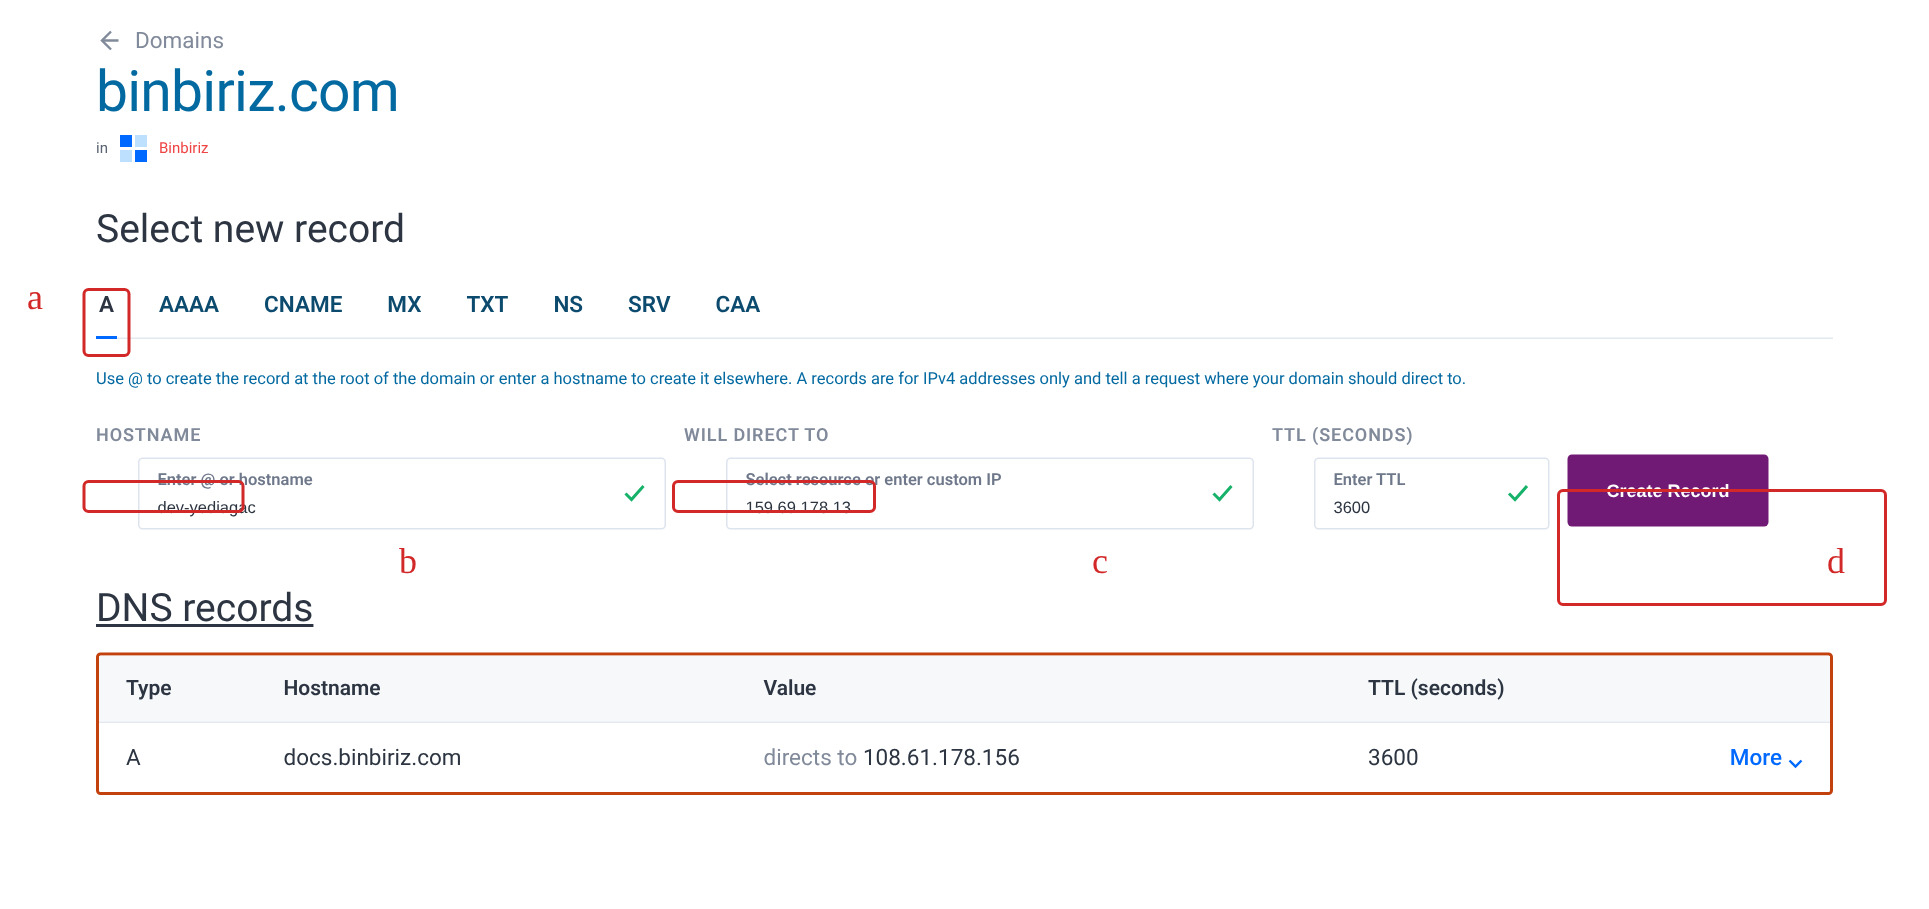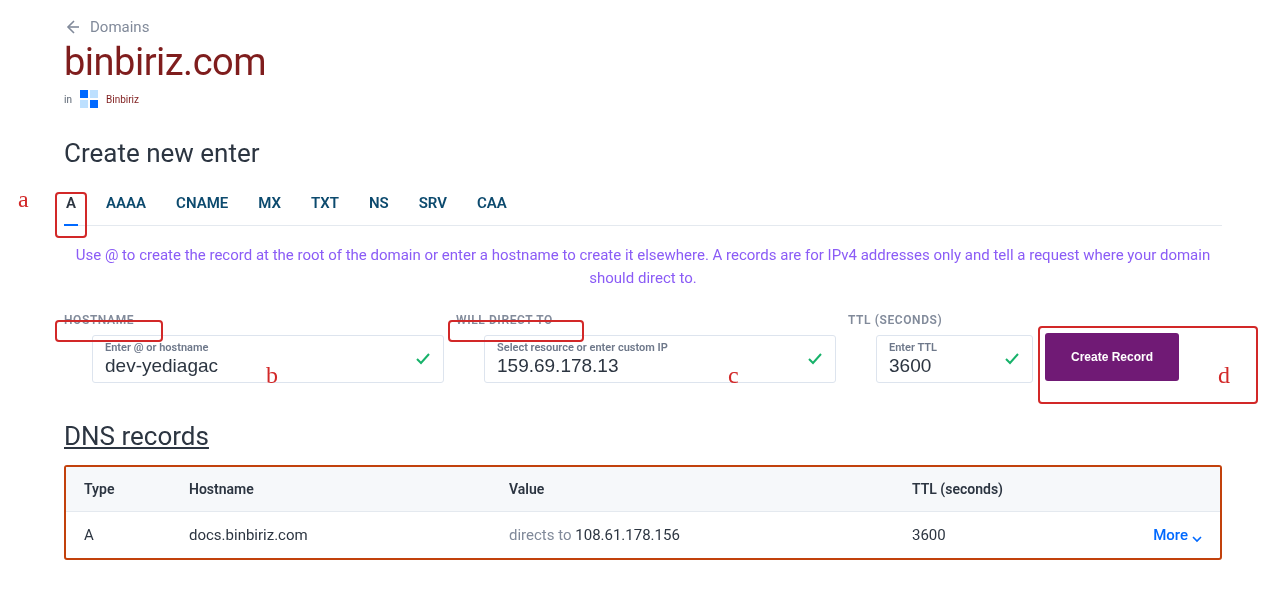--- a/index.html
+++ b/index.html
@@ -7,44 +7,44 @@
     font-family: -apple-system, BlinkMacSystemFont, "Segoe UI", Roboto, Helvetica, Arial, sans-serif;
     color: #333;
     background: #fff;
     width: 1286px;
     height: 606px;
     position: relative;
   }
   .container { padding: 18px 64px; }
   .back-row { display: flex; align-items: center; gap: 10px; color: #818a9a; font-size: 15px; margin-bottom: 4px; cursor: pointer; }
   .back-arrow { width: 16px; height: 16px; display: inline-block; }
-  .page-title { font-size: 38px; font-weight: 400; color: #7f1d1d; margin: 4px 0 6px 0; letter-spacing: -0.5px; }
+  .page-title { font-size: 38px; font-weight: 400; color: #0369a1; margin: 4px 0 6px 0; letter-spacing: -0.5px; }
   .in-row { display: flex; align-items: center; gap: 8px; font-size: 10px; color: #5a6472; margin-bottom: 30px;}
   .proj-icon { width: 18px; height: 18px; display: inline-block; position: relative; }
   .proj-icon span { position: absolute; width: 8px; height: 8px; background: #0069ff; }
   .proj-icon span:nth-child(1){ top:0; left:0;}
   .proj-icon span:nth-child(2){ top:0; left:10px; background:#bde0ff;}
   .proj-icon span:nth-child(3){ top:10px; left:0; background:#bde0ff;}
   .proj-icon span:nth-child(4){ top:10px; left:10px;}
-  .proj-link { color: #7f1d1d; text-decoration: none; }
+  .proj-link { color: #ef4444; text-decoration: none; }
   .section-h { font-size: 26px; font-weight: 400; color: #2c3541; margin-bottom: 18px;}
   .tabs-row { display: flex; gap: 26px; border-bottom: 1px solid #e4e9ef; padding-bottom: 0;}
   .tabs-row .tab { font-size: 15px; font-weight: 600; color: #0c4a6e; padding: 8px 2px 12px 2px; cursor: pointer; }
   .tabs-row .tab.active { color: #2c3541; border-bottom: 2px solid #0069ff; margin-bottom: -1px;}
-  .description { font-size: 15px; color: #8b5cf6; margin: 18px 0 22px 0; line-height: 1.55; text-align: center;}
+  .description { font-size: 11px; color: #0369a1; margin: 18px 0 22px 0; line-height: 1.55;}
   .form-row { display: flex; gap: 12px; align-items: flex-start;}
   .form-col { display: flex; flex-direction: column; }
   .form-col.hostname { flex: 0 0 380px;}
   .form-col.direct { flex: 0 0 380px;}
   .form-col.ttl { flex: 0 0 185px;}
   .field-label { font-size: 12px; font-weight: 600; letter-spacing: 0.6px; color: #818a9a; margin-bottom: 8px;}
   .input-wrap { position: relative; display: flex; align-items: center; padding-left: 28px; }
   .input-box { width: 100%; border: 1px solid #dde4ee; border-radius: 3px; padding: 6px 40px 6px 12px; height: 48px; display: flex; flex-direction: column; justify-content: center;}
   .inner-label { font-size: 11px; color: #6e788a; font-weight: 600; margin-bottom: 1px;}
-  .inner-value input { border: none; outline: none; font-size: 19px; width: 100%; color: #2c3541; background: transparent;}
+  .inner-value input { border: none; outline: none; font-size: 11px; width: 100%; color: #2c3541; background: transparent;}
   .check { position: absolute; right: 12px; top: 15px; color: #17b26a; width: 18px; height: 18px;}
   .hint { font-size: 13px; color: #818a9a; margin-top: 8px;}
   .create-btn { background: #701a75; color: #fff; border: none; border-radius: 3px; height: 48px; padding: 0 26px; font-size: 12px; font-weight: 600; cursor: pointer; margin-top: 20px;}
 
   
   .dns-h { font-size: 26px; font-weight: 400; color: #2c3541; margin: 38px 0 14px 0; text-decoration: underline;}
   .table { width: 100%; border: 2px solid #c2410c; border-radius: 3px; overflow: hidden;}
   .thead, .trow { display: flex; align-items: center; padding: 14px 18px;}
   .thead { background: #f6f8fa; font-weight: 600; font-size: 14px; color: #2c3541;}
   .trow { font-size: 15px; color: #2c3541; border-top: 1px solid #e4e9ef;}
@@ -81,21 +81,21 @@
     <span>in</span>
     <span class="proj-icon">
         <span></span>
         <span></span>
         <span></span>
         <span></span>
       </span>
     <a href="#" class="proj-link">Binbiriz</a>
   </div>
 
-  <h2 class="section-h">Create new enter</h2>
+  <h2 class="section-h">Select new record</h2>
 
   <div class="tabs-row">
     <div class="tab active">A</div>
     <div class="tab">AAAA</div>
     <div class="tab">CNAME</div>
     <div class="tab">MX</div>
     <div class="tab">TXT</div>
     <div class="tab">NS</div>
     <div class="tab">SRV</div>
     <div class="tab">CAA</div>

